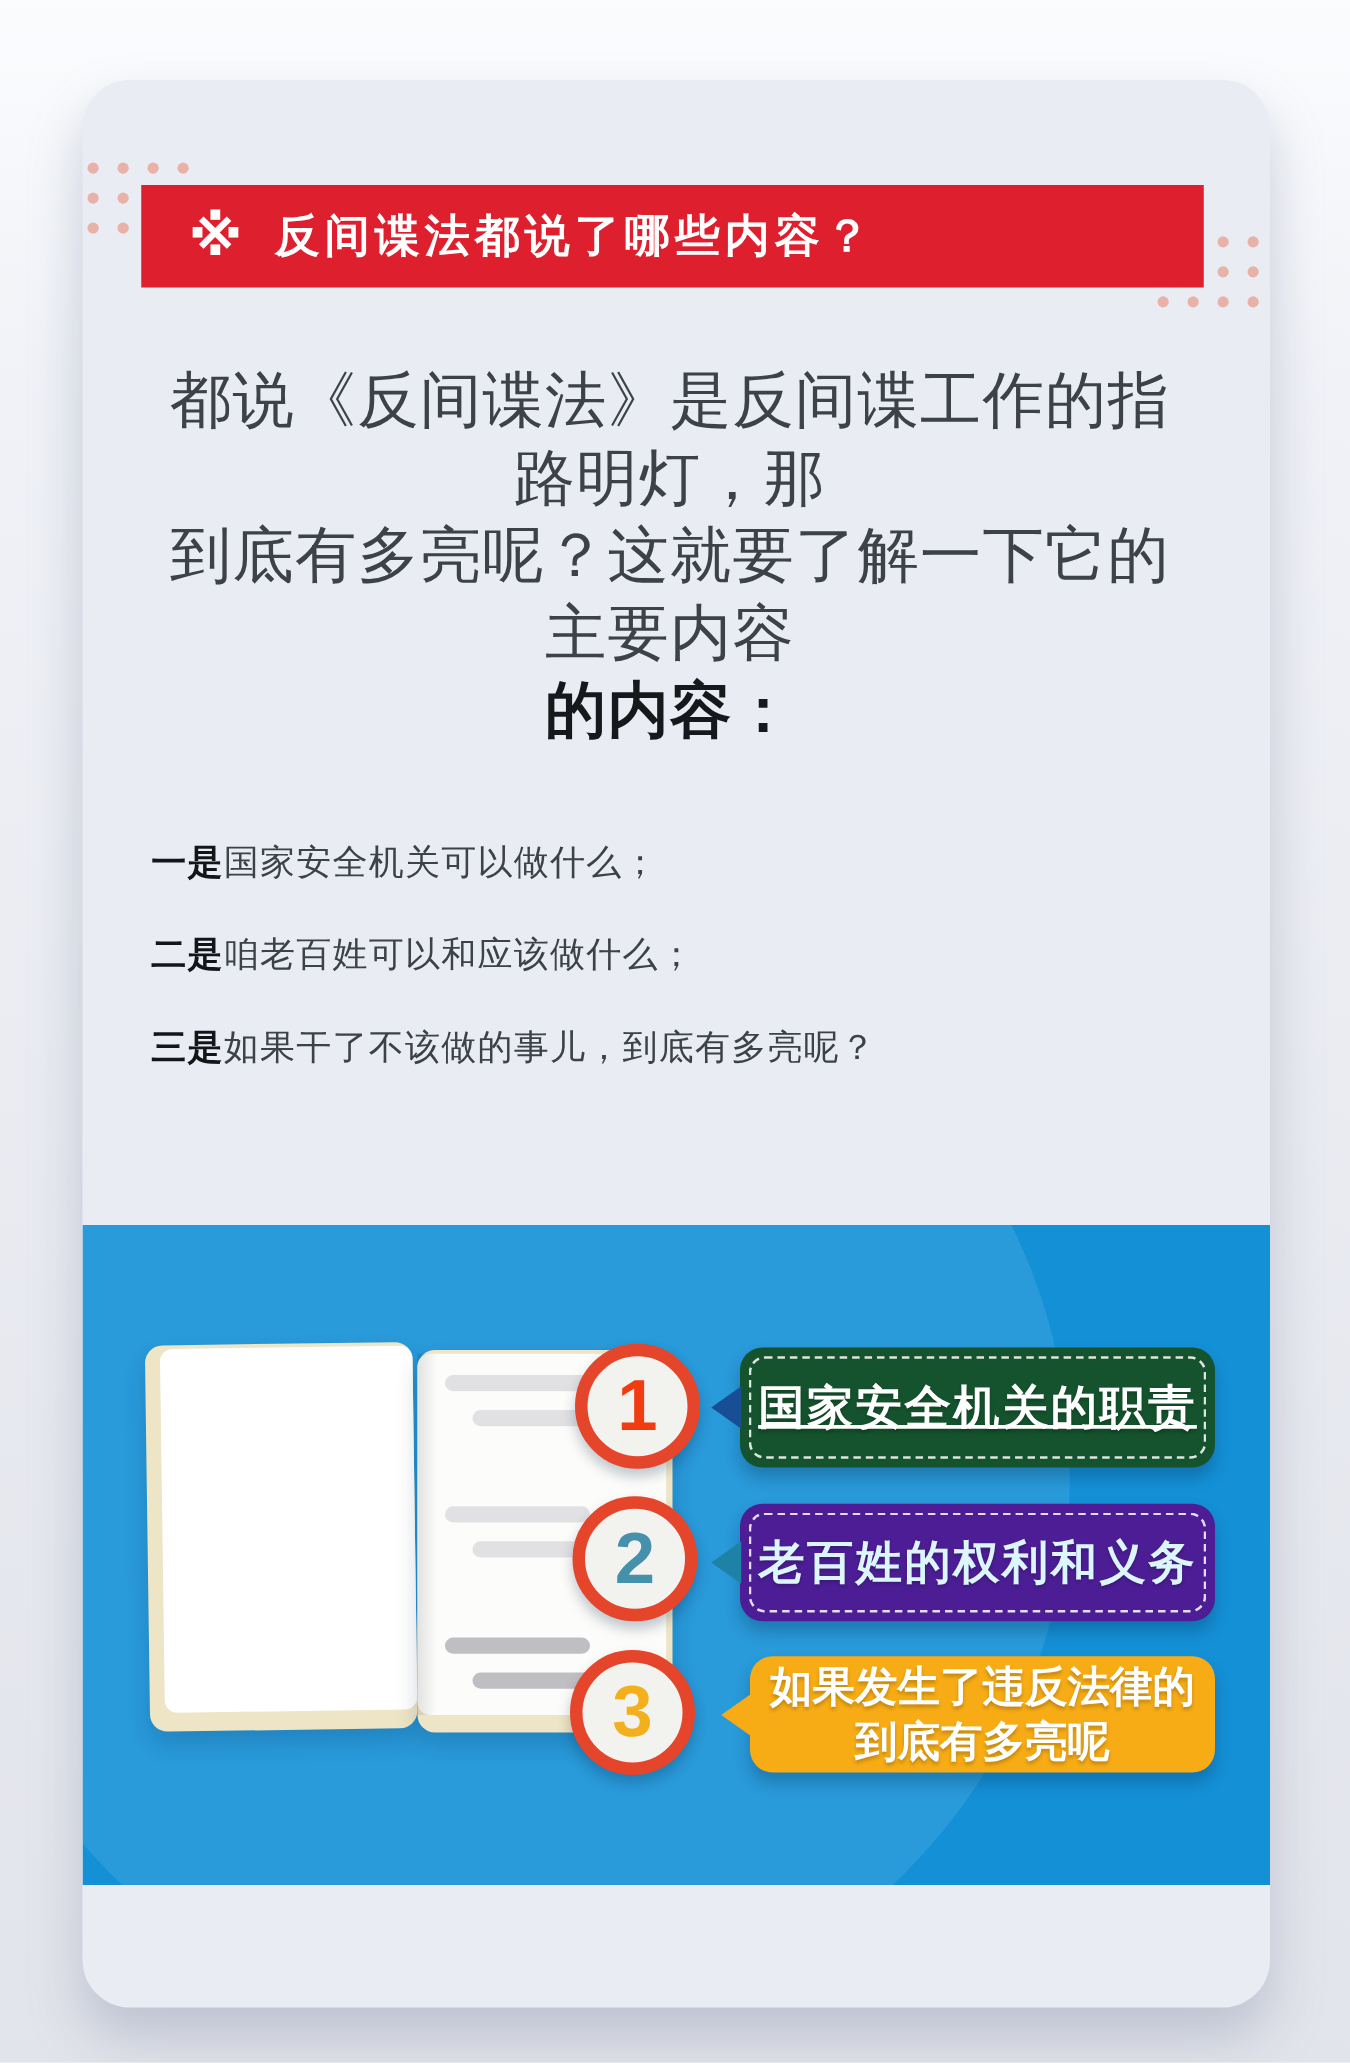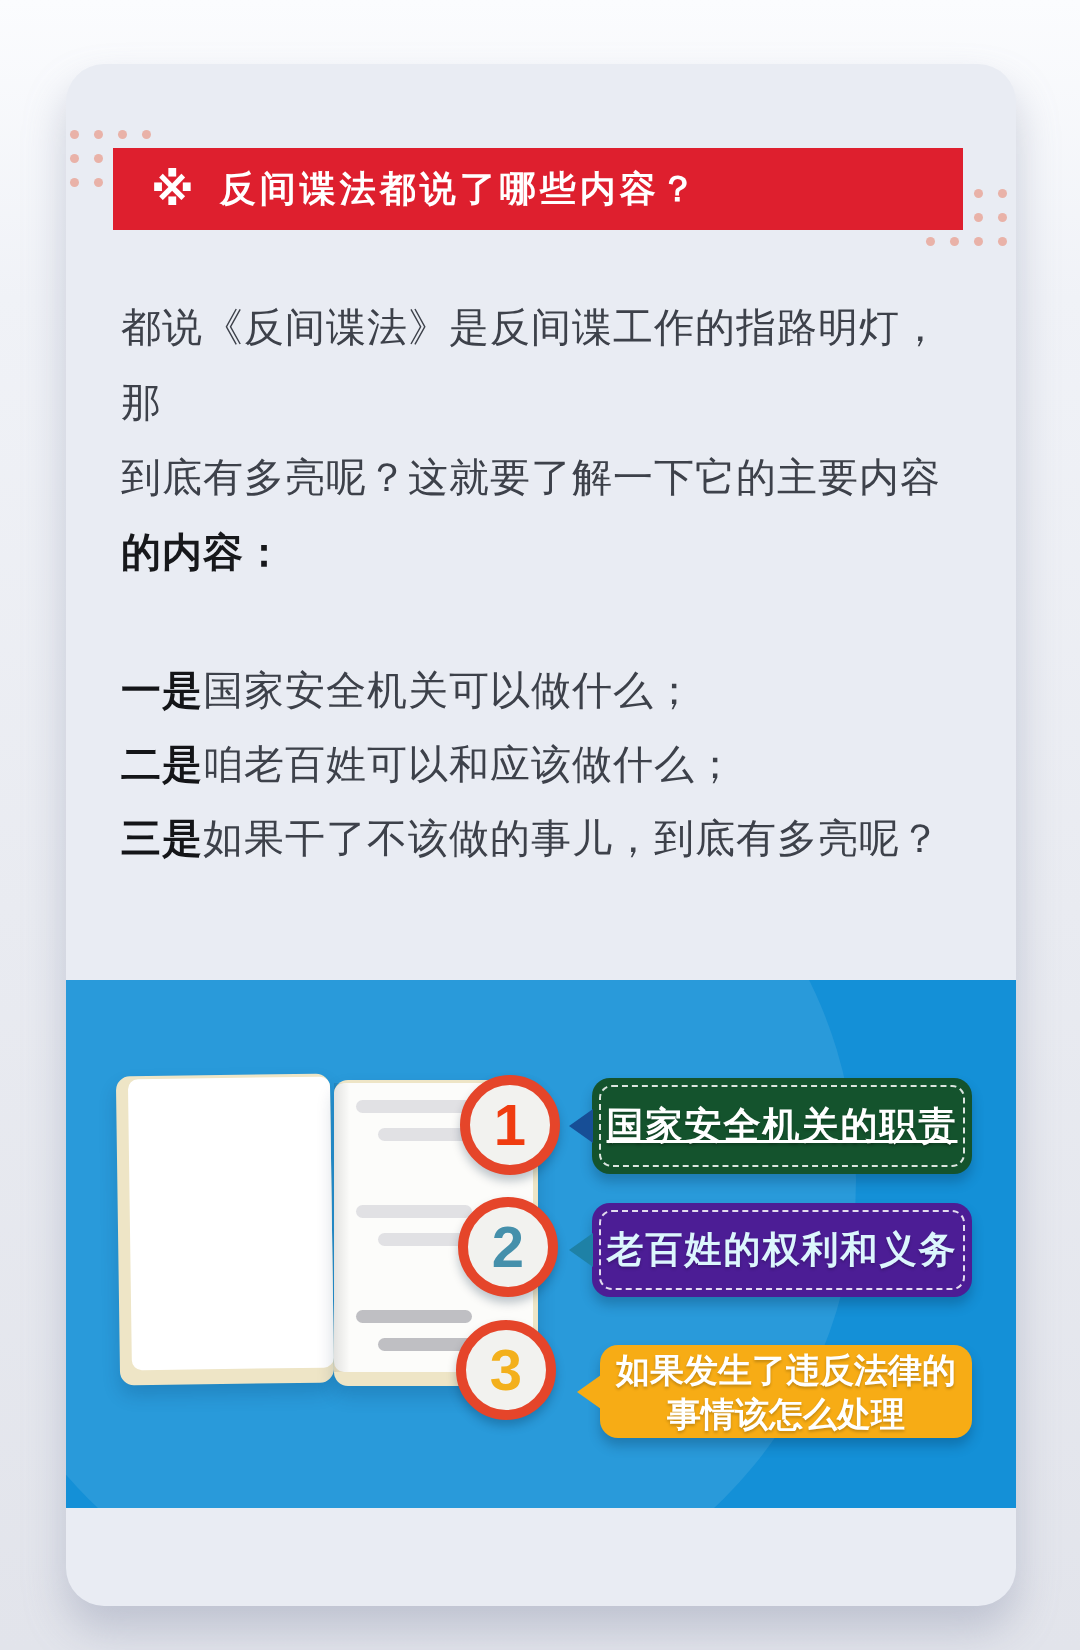--- a/index.html
+++ b/index.html
@@ -23,25 +23,25 @@
   
   .banner{
     position:absolute;left:47px;top:84px;width:850px;height:82px;z-index:2;
     background:#de1f2e;display:flex;align-items:center;
     color:#ffffff;font-weight:bold;
   }
   .banner .ref-mark{font-size:44px;margin:0 26px 0 38px;}
   .banner .title{font-size:36px;letter-spacing:4px;}
   
   .para{position:absolute;left:55px;top:226px;width:830px;
-    font-size:40px;line-height:75px;color:#3d414a;letter-spacing:1px;}
+    font-size:49px;line-height:62px;color:#3d414a;letter-spacing:1px;text-align:center;}
   .para b{color:#17181b;}
   
   .points{position:absolute;left:55px;top:589px;width:860px;
-    font-size:40px;line-height:74px;color:#3d414a;letter-spacing:1px;}
+    font-size:28px;line-height:74px;color:#3d414a;letter-spacing:1px;}
   .points b{color:#141518;}
   
   .panel{position:absolute;left:0;top:916px;width:950px;height:528px;
     background:#1490d7;overflow:hidden;}
   .panel .glow{position:absolute;left:-110px;top:-250px;width:900px;height:900px;
     border-radius:50%;background:rgba(255,255,255,0.09);}
   
   .page-l{position:absolute;left:52px;top:95px;width:214px;height:309px;
     background:#eee5c6;border-radius:14px;transform:rotate(-0.8deg);
     box-shadow:0 10px 18px rgba(0,40,80,0.18);}
@@ -70,21 +70,21 @@
     justify-content:center;text-align:center;font-weight:bold;color:#ffffff;
     box-shadow:0 8px 12px rgba(0,30,60,0.25);}
   .bubble .dash{position:absolute;left:7px;right:7px;top:7px;bottom:7px;
     border:2px dashed rgba(255,255,255,0.85);border-radius:13px;}
   .bubble .tail{position:absolute;left:-23px;top:50%;margin-top:-17px;width:0;height:0;
     border-top:17px solid transparent;border-bottom:17px solid transparent;}
   .bubble-1{left:526px;top:98px;width:380px;height:96px;background:#14532d;font-size:37px;letter-spacing:2px;text-decoration:underline;}
   .bubble-1 .tail{border-right:24px solid #174e96;}
   .bubble-2{left:526px;top:223px;width:380px;height:94px;background:#4c1d95;color:#dcf6fd;font-size:37px;letter-spacing:2px;}
   .bubble-2 .tail{border-right:24px solid #1e81a6;}
-  .bubble-3{left:534px;top:345px;width:372px;height:93px;background:#f7ac15;font-size:34px;line-height:44px;flex-direction:column;margin-top:20px;}
+  .bubble-3{left:534px;top:345px;width:372px;height:93px;background:#f7ac15;font-size:34px;line-height:44px;flex-direction:column;}
   .bubble-3 .tail{border-right:24px solid #f7ac15;}
   .txtshadow{text-shadow:0 2px 3px rgba(0,0,0,0.22);}
 </style>
 </head>
 <body>
 
 <div class="card">
 
   <div class="dots dots-left">
     <i></i>
@@ -164,17 +164,17 @@
       <span class="txtshadow">国家安全机关的职责</span>
     </div>
     <div class="bubble bubble-2">
       <div class="dash"></div>
       <div class="tail"></div>
       <span class="txtshadow">老百姓的权利和义务</span>
     </div>
     <div class="bubble bubble-3">
       <div class="tail"></div>
       <span class="txtshadow">如果发生了违反法律的</span>
-      <span class="txtshadow">事情该怎么处理</span>
+      <span class="txtshadow">到底有多亮呢</span>
     </div>
   </div>
 
 </div>
 
 </body></html>

